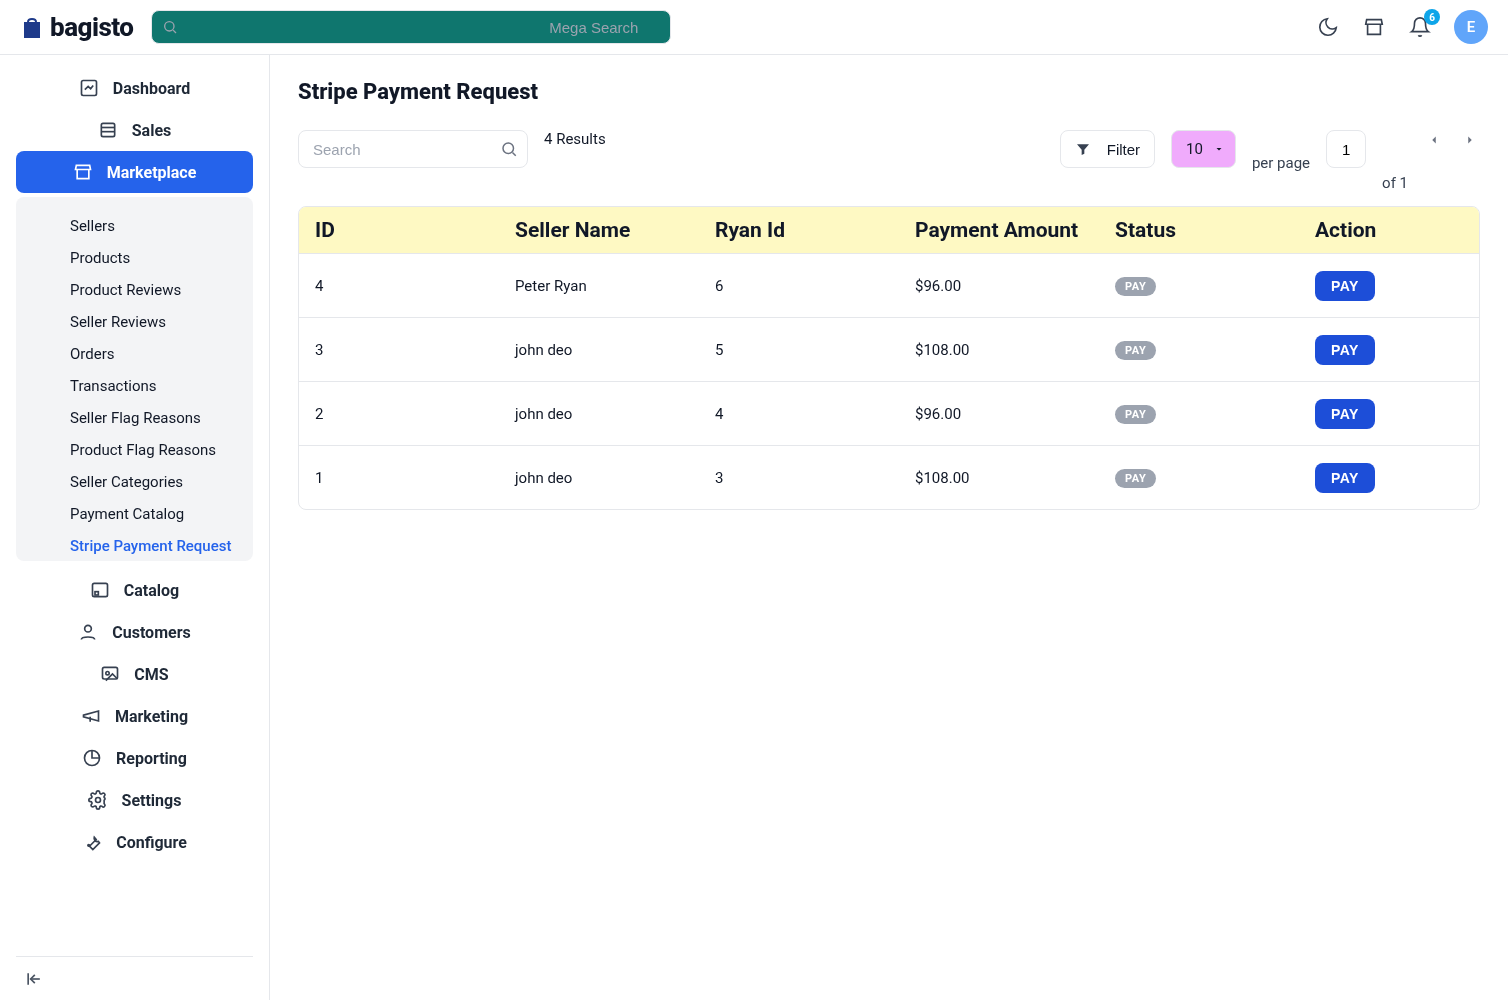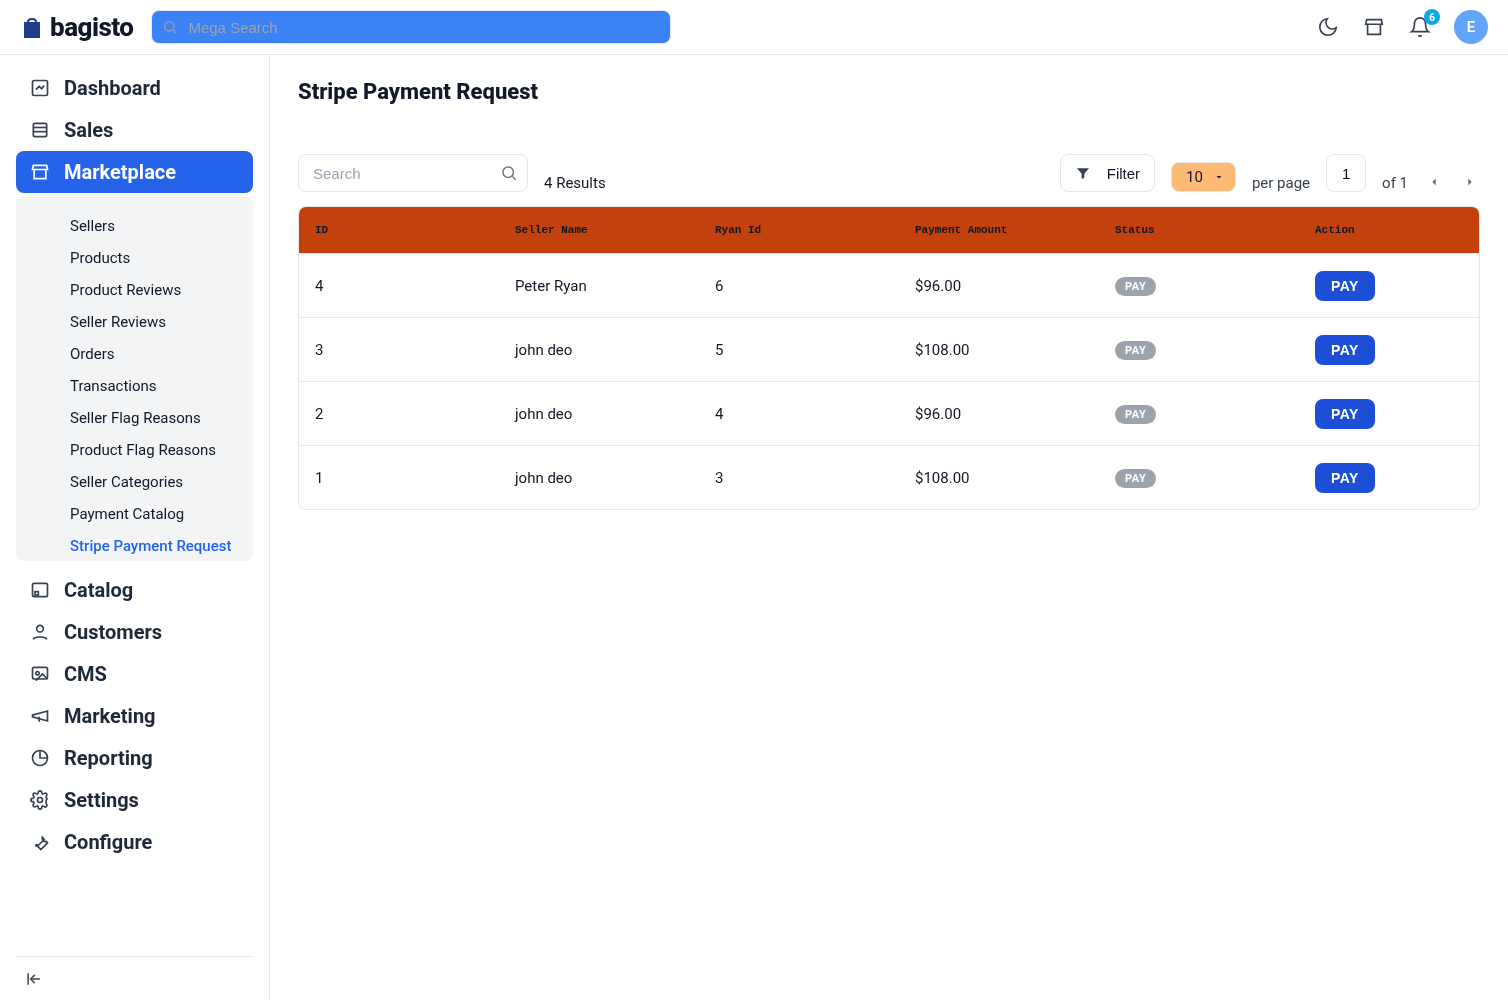--- a/index.html
+++ b/index.html
@@ -14,65 +14,65 @@
   }
   *{box-sizing:border-box;}
   html,body{margin:0;padding:0;font-family:-apple-system,BlinkMacSystemFont,"Segoe UI",Roboto,Helvetica,Arial,sans-serif;color:var(--text);background:var(--bg);font-size:14px;}
   body{width:1508px;height:1000px;overflow:hidden;}
 
   
   .header{height:55px;border-bottom:1px solid var(--border);display:flex;align-items:center;padding:0 20px;gap:18px;}
   .logo{display:flex;align-items:center;gap:6px;font-weight:800;font-size:26px;letter-spacing:-.5px;}
   .logo svg{width:24px;height:26px;}
   .mega-search{flex:0 0 520px;position:relative;}
-  .mega-search input{width:100%;height:34px;border:1px solid var(--border);border-radius:8px;padding:0 32px 0 36px;font-size:15px;outline:none;color:var(--text);background:#3b82f6;}
+  .mega-search input{width:100%;height:34px;border:1px solid var(--border);border-radius:8px;padding:0 32px 0 36px;font-size:15px;outline:none;color:var(--text);background:#0f766e;text-align:right;}
   .mega-search input::placeholder{color:#9ca3af;}
   .mega-search .ic{position:absolute;left:11px;top:50%;transform:translateY(-50%);color:#9ca3af;}
   .hspacer{flex:1;}
   .hicons{display:flex;align-items:center;gap:22px;}
   .hicon{position:relative;width:24px;height:24px;display:flex;align-items:center;justify-content:center;color:#374151;cursor:pointer;}
   .badge{position:absolute;top:-6px;right:-8px;min-width:16px;height:16px;border-radius:999px;background:#0ea5e9;color:#fff;font-size:10px;font-weight:700;display:flex;align-items:center;justify-content:center;padding:0 4px;}
   .avatar{width:34px;height:34px;border-radius:999px;background:#60a5fa;color:#fff;font-weight:600;display:flex;align-items:center;justify-content:center;font-size:15px;cursor:pointer;}
 
   
   .shell{display:flex;height:calc(100% - 55px);}
   .sidebar{width:270px;border-right:1px solid var(--border);padding:12px 16px 0;overflow:auto;display:flex;flex-direction:column;position:relative;}
   .side-bottom{border-top:1px solid var(--border);height:44px;display:flex;align-items:center;padding-left:8px;margin-top:auto;color:#4b5563;cursor:pointer;}
   .main{flex:1;padding:24px 28px;overflow:auto;}
 
   
-  .nav-item{display:flex;align-items:center;gap:14px;height:42px;border-radius:8px;padding:0 14px;font-weight:700;font-size:20px;color:#1f2937;cursor:pointer;}
+  .nav-item{display:flex;align-items:center;gap:14px;height:42px;border-radius:8px;padding:0 14px;font-weight:700;font-size:16px;color:#1f2937;cursor:pointer;justify-content:center;}
   .nav-item .ic{width:20px;height:20px;color:#374151;flex:0 0 20px;}
   .nav-item.active{background:var(--blue);color:#fff;}
   .nav-item.active .ic{color:#fff;}
   .subnav{background:var(--hover);border-radius:8px;padding:6px 0;margin:4px 0 8px;}
   .sub-item{display:flex;align-items:flex-end;height:32px;padding-left:54px;font-size:15px;color:#111827;cursor:pointer;border-radius:6px;}
   .sub-item.active{color:var(--blue);font-weight:500;}
 
   
   h1.page-title{font-size:22px;font-weight:800;margin:0 0 26px;}
-  .toolbar{display:flex;align-items:flex-end;gap:16px;margin-bottom:14px;}
+  .toolbar{display:flex;align-items:flex-start;gap:16px;margin-bottom:14px;}
   .searchwrap{position:relative;width:230px;}
   .searchwrap input{width:100%;height:38px;border:1px solid var(--border);border-radius:8px;padding:0 38px 0 14px;font-size:15px;outline:none;}
   .searchwrap input::placeholder{color:#9ca3af;}
   .searchwrap .ic{position:absolute;right:10px;top:50%;transform:translateY(-50%);color:#6b7280;}
   .results{font-size:15px;color:#111827;}
   .tspacer{flex:1;}
   .btn{height:38px;border:1px solid var(--border);border-radius:8px;background:#fff;display:flex;align-items:center;gap:16px;padding:0 14px;font-size:15px;color:#111827;cursor:pointer;}
   .btn .ic{color:#374151;}
-  .select{height:30px;border:1px solid var(--border);border-radius:8px;background:#fdba74;display:flex;align-items:center;gap:10px;padding:0 10px 0 14px;font-size:15px;cursor:pointer;}
+  .select{height:38px;border:1px solid var(--border);border-radius:8px;background:#f0abfc;display:flex;align-items:center;gap:10px;padding:0 10px 0 14px;font-size:15px;cursor:pointer;}
   .perpage{font-size:15px;color:#374151;margin-top:24px;}
   .pinput{width:40px;height:38px;border:1px solid var(--border);border-radius:8px;text-align:center;font-size:15px;}
   .oftext{font-size:15px;color:#374151;margin-top:44px;}
   .pagenav{width:20px;height:20px;display:flex;align-items:center;justify-content:center;color:#6b7280;cursor:pointer;}
 
   
   .table{border:1px solid var(--border);border-radius:8px;overflow:hidden;}
   .trow{display:grid;grid-template-columns:200px 200px 200px 200px 200px 1fr;align-items:center;}
-  .thead{background:#c2410c;height:46px;font-weight:700;font-size:11px;font-family:Liberation Mono, monospace;}
+  .thead{background:#fef9c3;height:46px;font-weight:700;font-size:21px;}
   .thead .tcell,.tbody .tcell{padding:0 16px;}
   .tbody .trow{height:64px;border-top:1px solid var(--border);font-size:15px;}
   .pill{display:inline-flex;align-items:center;justify-content:center;background:var(--gray-pill);color:#fff;font-size:11px;font-weight:700;letter-spacing:.5px;border-radius:999px;padding:3px 10px;}
   .paybtn{display:inline-flex;align-items:center;justify-content:center;background:var(--blue-dark);color:#fff;font-size:14px;font-weight:800;letter-spacing:.5px;border:0;border-radius:8px;padding:7px 16px;cursor:pointer;}
 
   svg{display:block;}
 </style>
 </head>
 <body>
 

